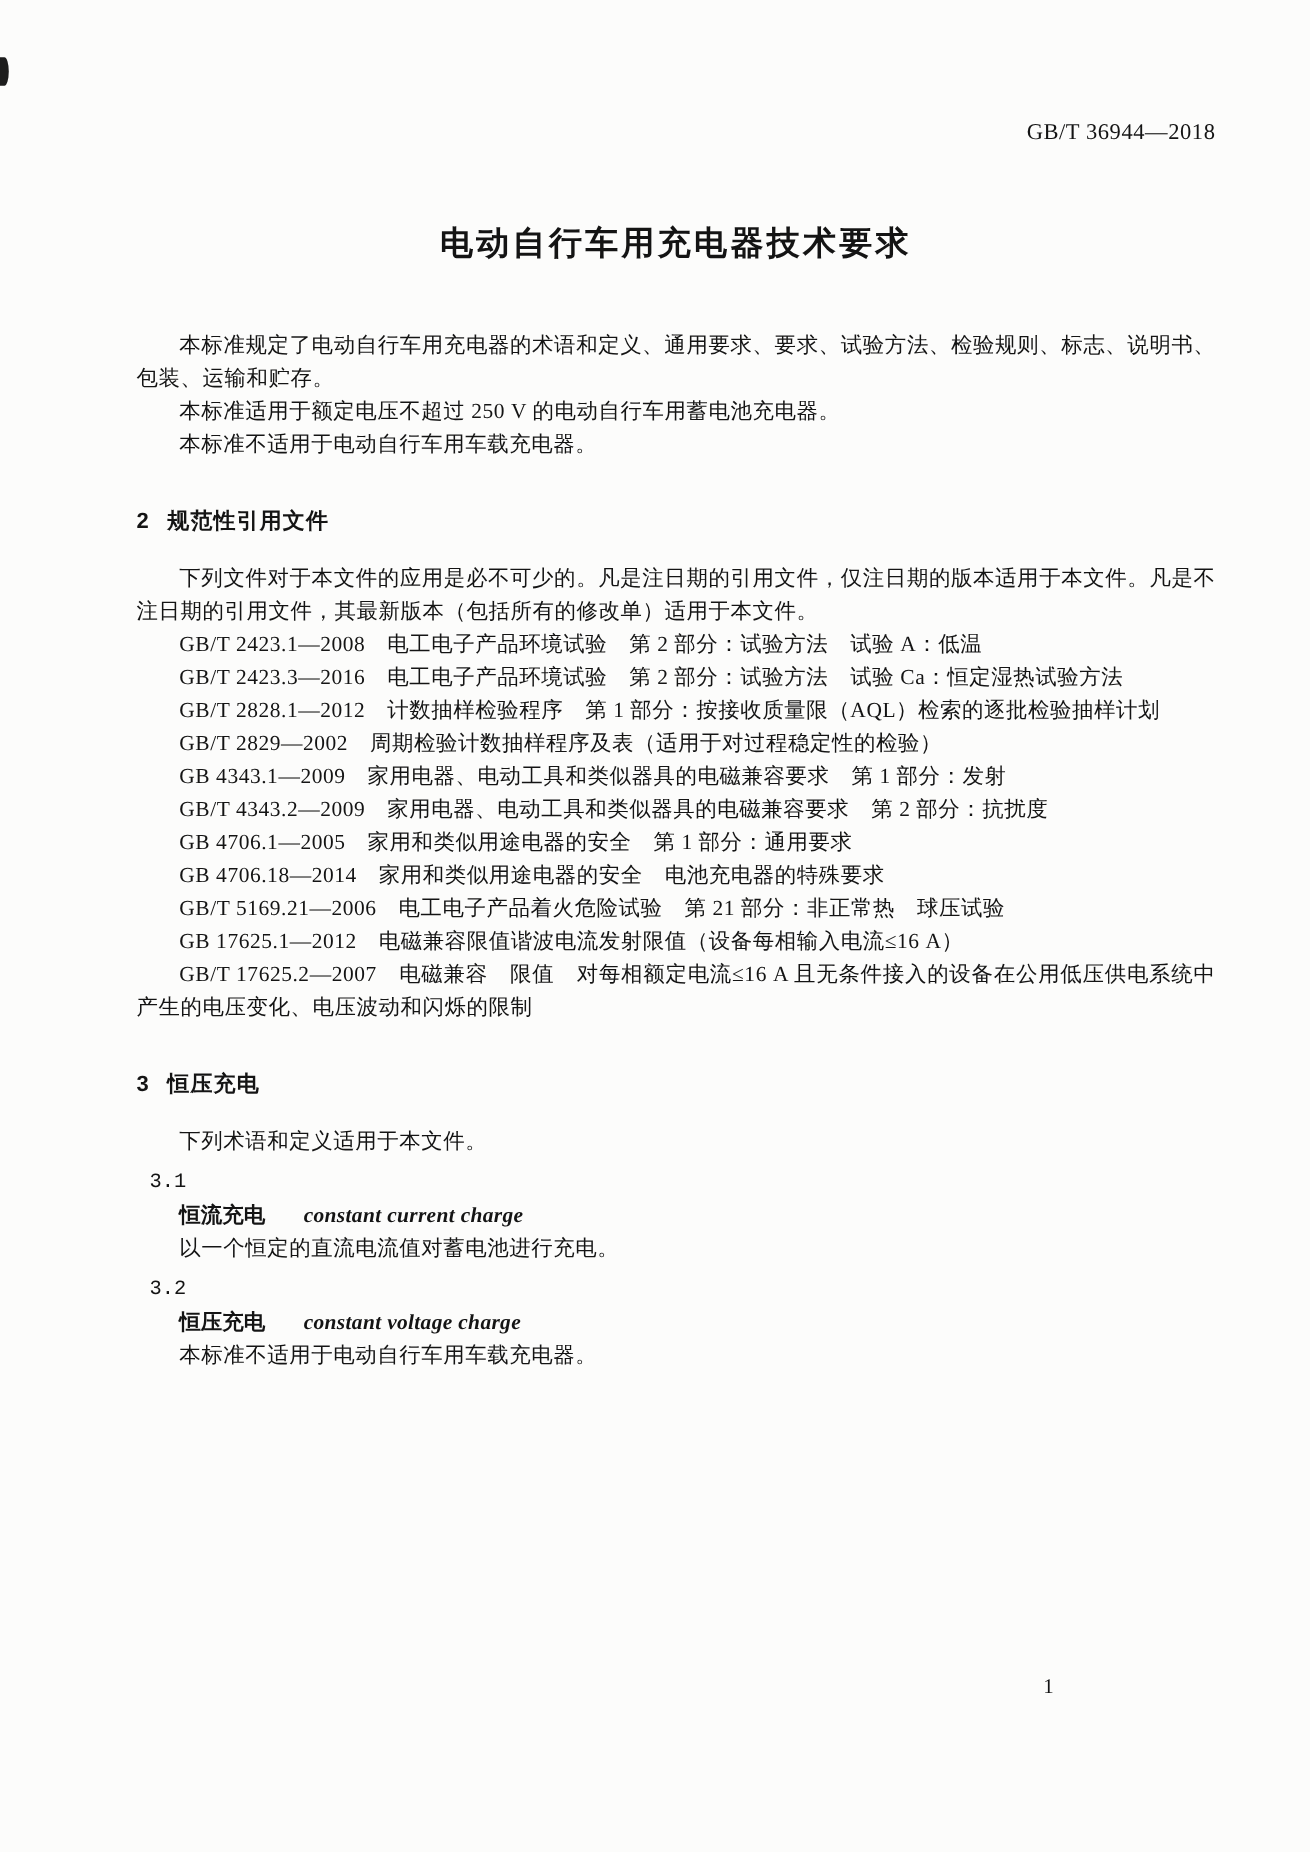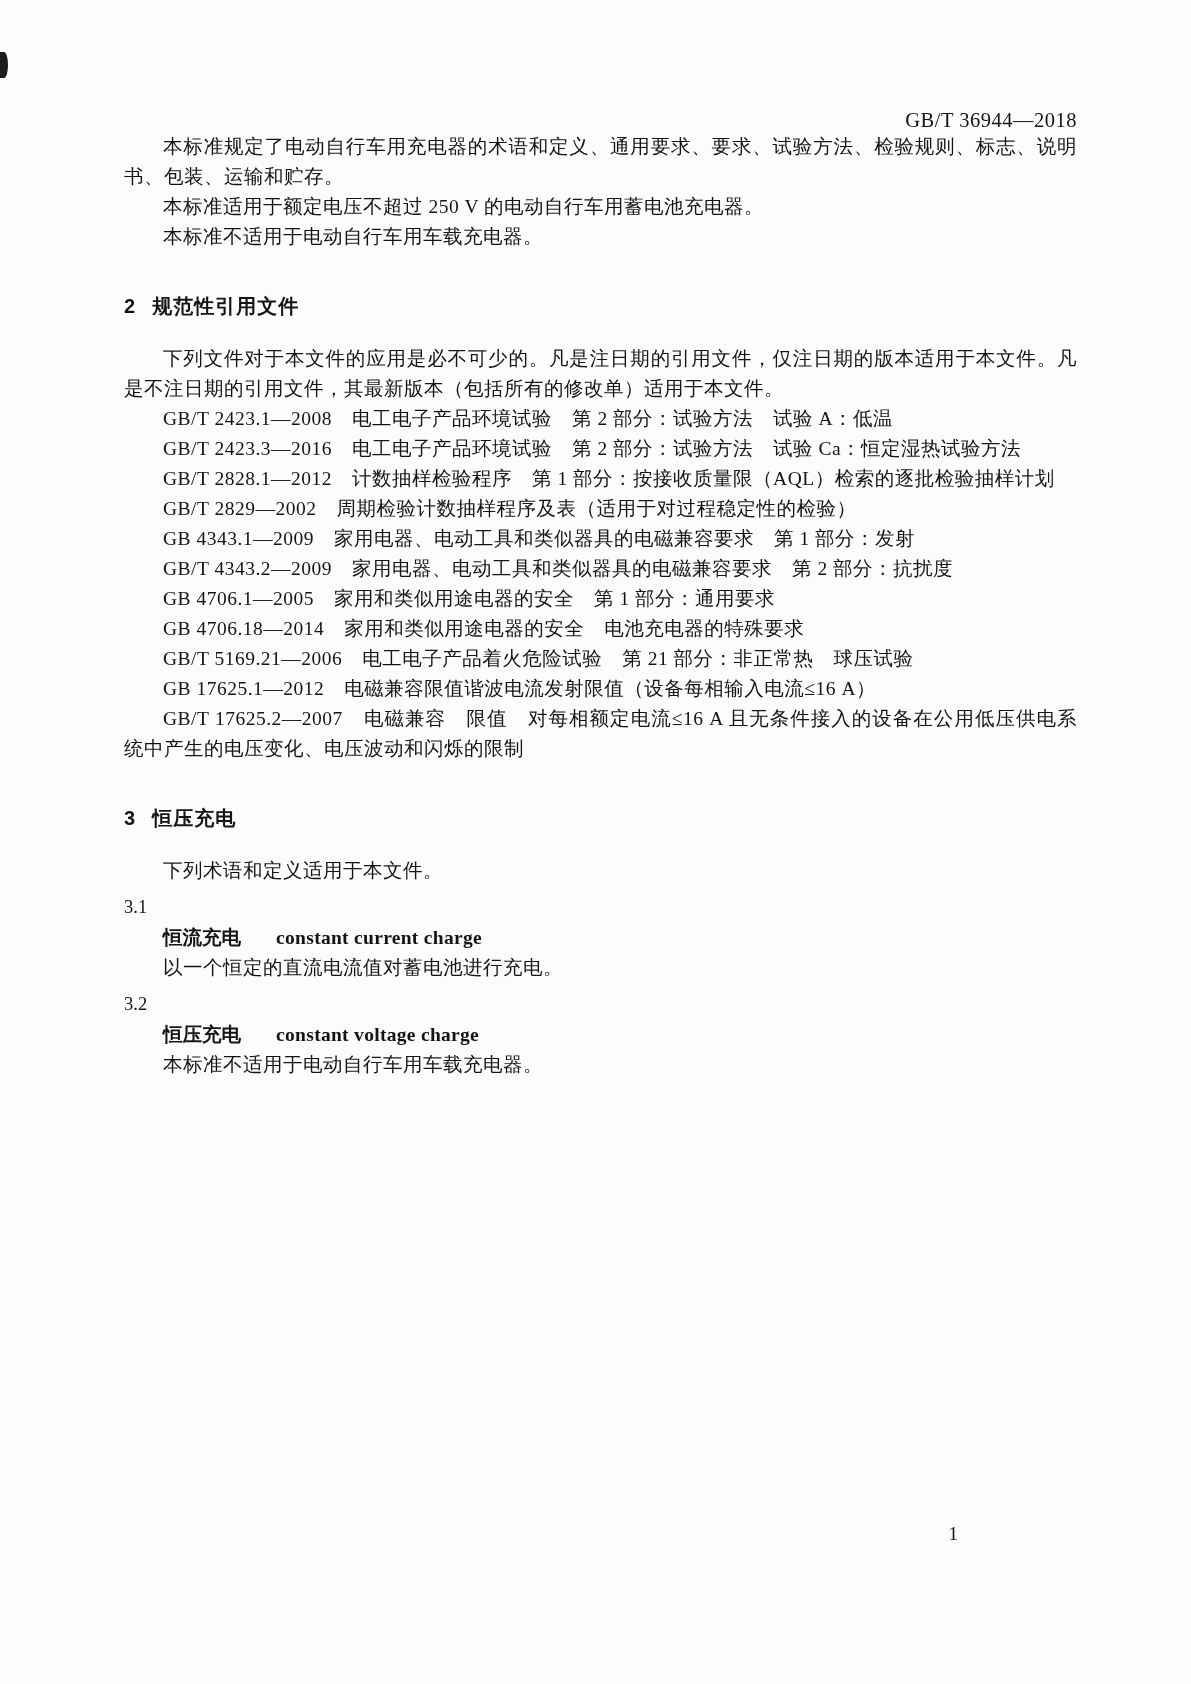--- a/index.html
+++ b/index.html
@@ -5,21 +5,21 @@
   * { box-sizing: border-box; }
   html, body { margin: 0; padding: 0; background: #ffffff; }
   .page {
     position: relative;
     width: 1191px;
     height: 1684px;
     margin: 0 auto;
     background: #fcfcfb;
     color: #141414;
     font-family: "Liberation Serif", "DejaVu Serif", serif;
-    padding: 108px 114px 0 124px;
+    padding: 108px 86px 0 124px;
     overflow: hidden;
   }
   .scan-artifact {
     position: absolute;
     left: 0;
     top: 52px;
     width: 8px;
     height: 26px;
     background: #1d1d1d;
     border-radius: 0 70% 70% 0;
@@ -51,54 +51,55 @@
   .sec-num { margin-right: 16px; }
   .body-p {
     font-size: 19.5px;
     line-height: 30px;
     letter-spacing: 0.5px;
     margin: 0;
     text-indent: 2em;
     text-align: justify;
   }
   .term-num {
-    font-family: Liberation Serif, serif;
+    font-family: Liberation Mono, monospace;
     font-size: 18.5px;
     line-height: 30px;
-    margin: 6px 0 0 0;
+    margin: 6px 0 0 12px;
     text-indent: 0;
   }
   .term-name {
     margin: 0;
     line-height: 30px;
     text-indent: 2em;
     font-weight: 700;
     font-size: 19.5px;
   }
   .term-zh { font-family: "Liberation Sans", "DejaVu Sans", sans-serif; }
-  .term-en { font-family: "Liberation Serif", "DejaVu Serif", serif; margin-left: 1.8em; letter-spacing: 0.3px; }
+  .term-en { font-family: "Liberation Serif", "DejaVu Serif", serif; margin-left: 1.8em; letter-spacing: 0.3px; font-style: italic; }
   .page-footer {
     position: absolute;
     top: 1522px;
     right: 233px;
     font-size: 19px;
     line-height: 24px;
   }
 </style>
 </head>
 <body>
 
 <div class="page">
 
   <div class="scan-artifact"></div>
 
   <header class="doc-header">
     <span>GB/T 36944—2018</span>
   </header>
 
+  <h1 class="doc-title">电动自行车用充电器技术要求</h1>
 
   <section>
     <p class="body-p">本标准规定了电动自行车用充电器的术语和定义、通用要求、要求、试验方法、检验规则、标志、说明书、包装、运输和贮存。</p>
     <p class="body-p">本标准适用于额定电压不超过 250 V 的电动自行车用蓄电池充电器。</p>
     <p class="body-p">本标准不适用于电动自行车用车载充电器。</p>
   </section>
 
   <section>
     <h2 class="sec-heading">
       <span class="sec-num">2</span><span>规范性引用文件</span>

